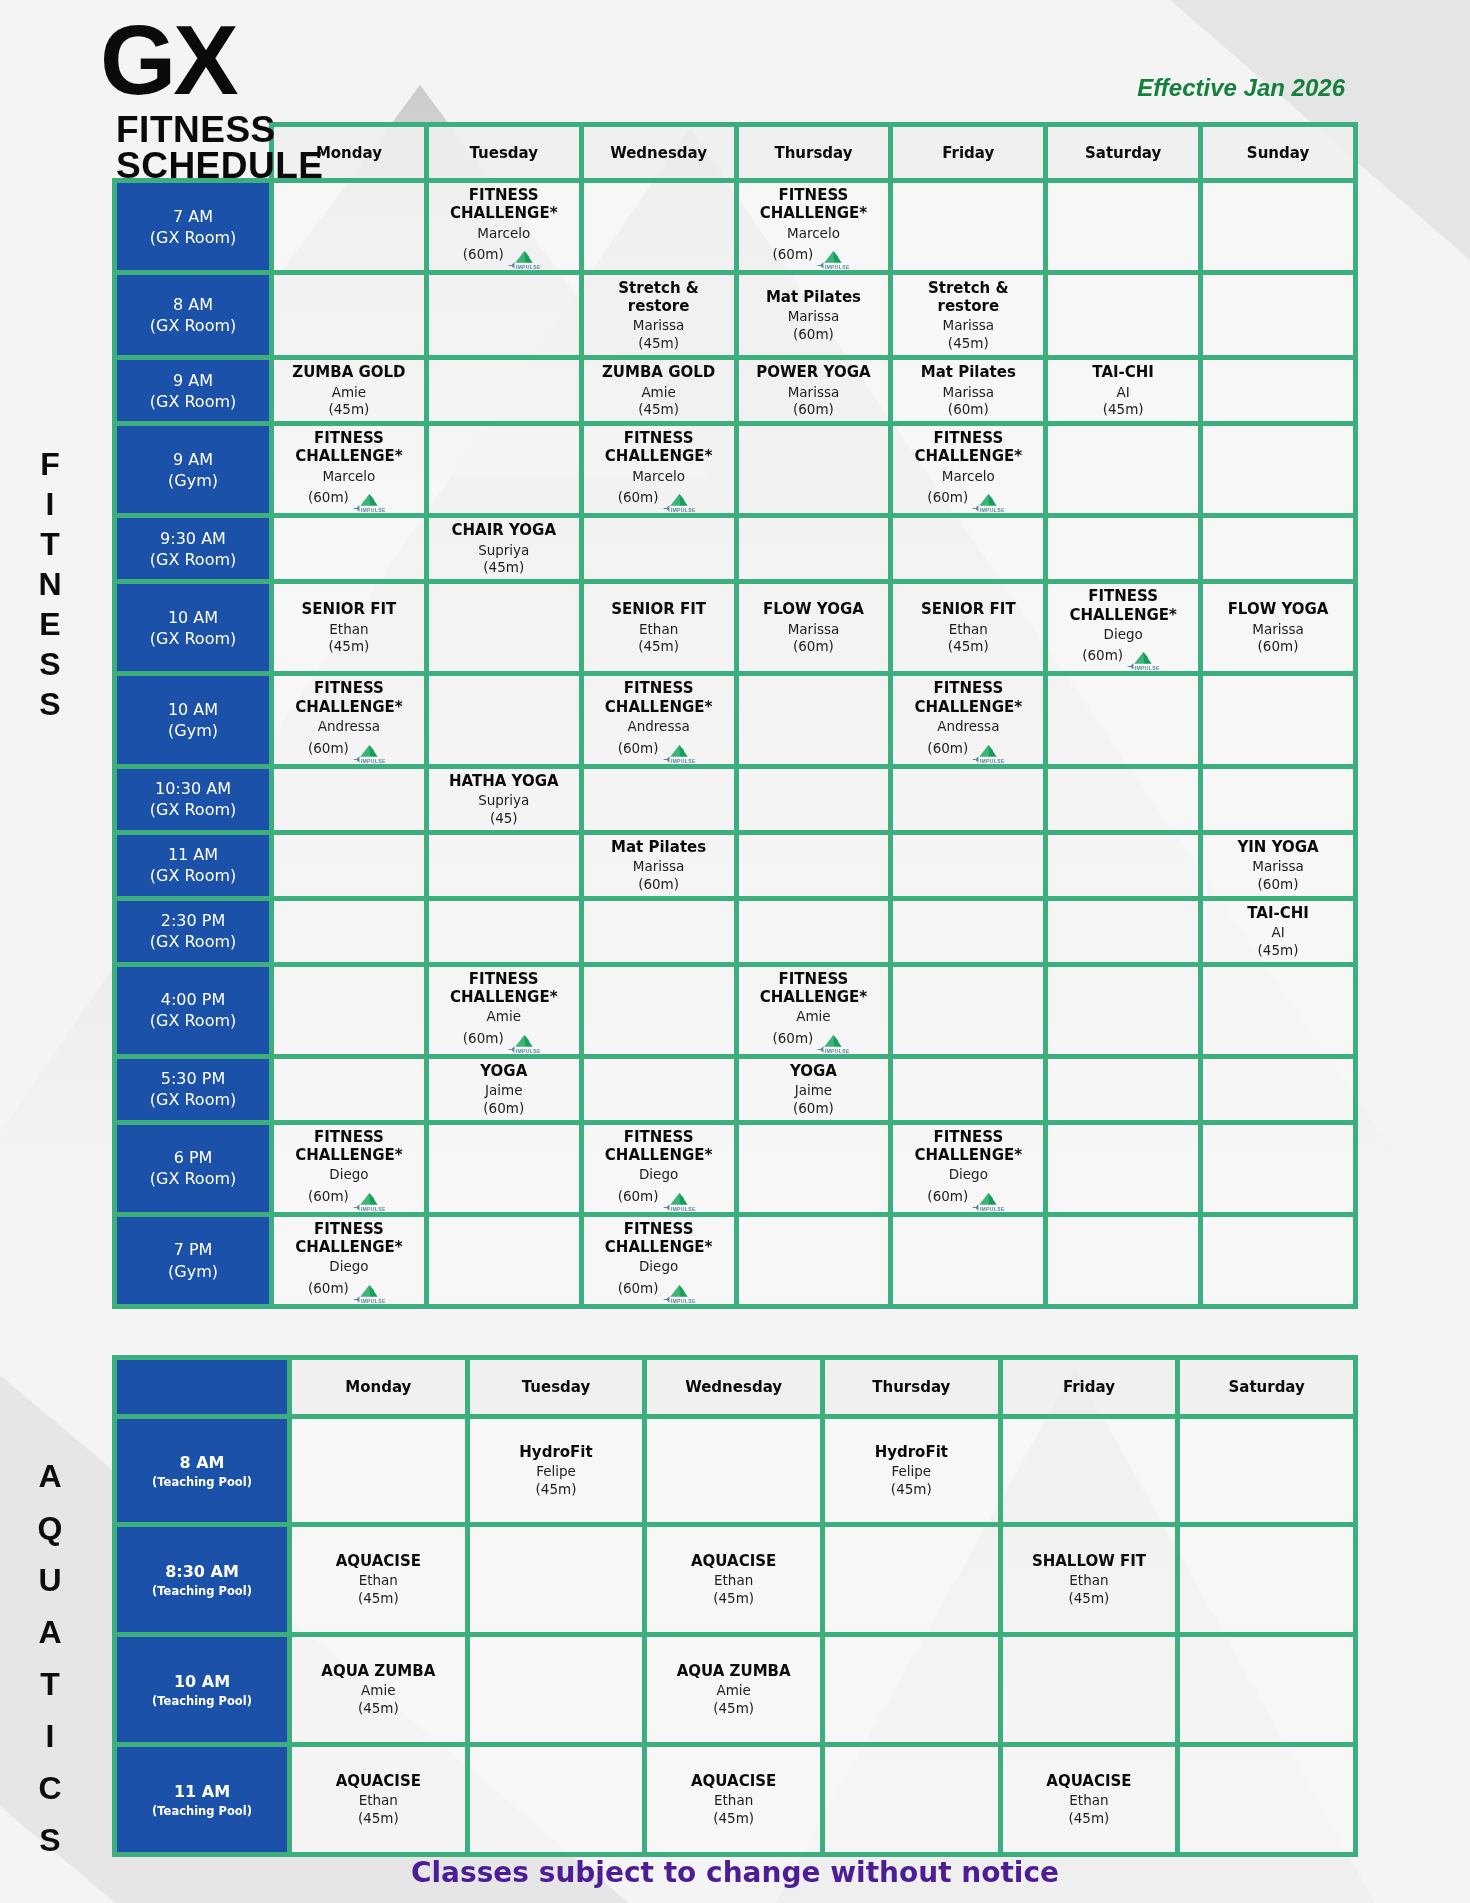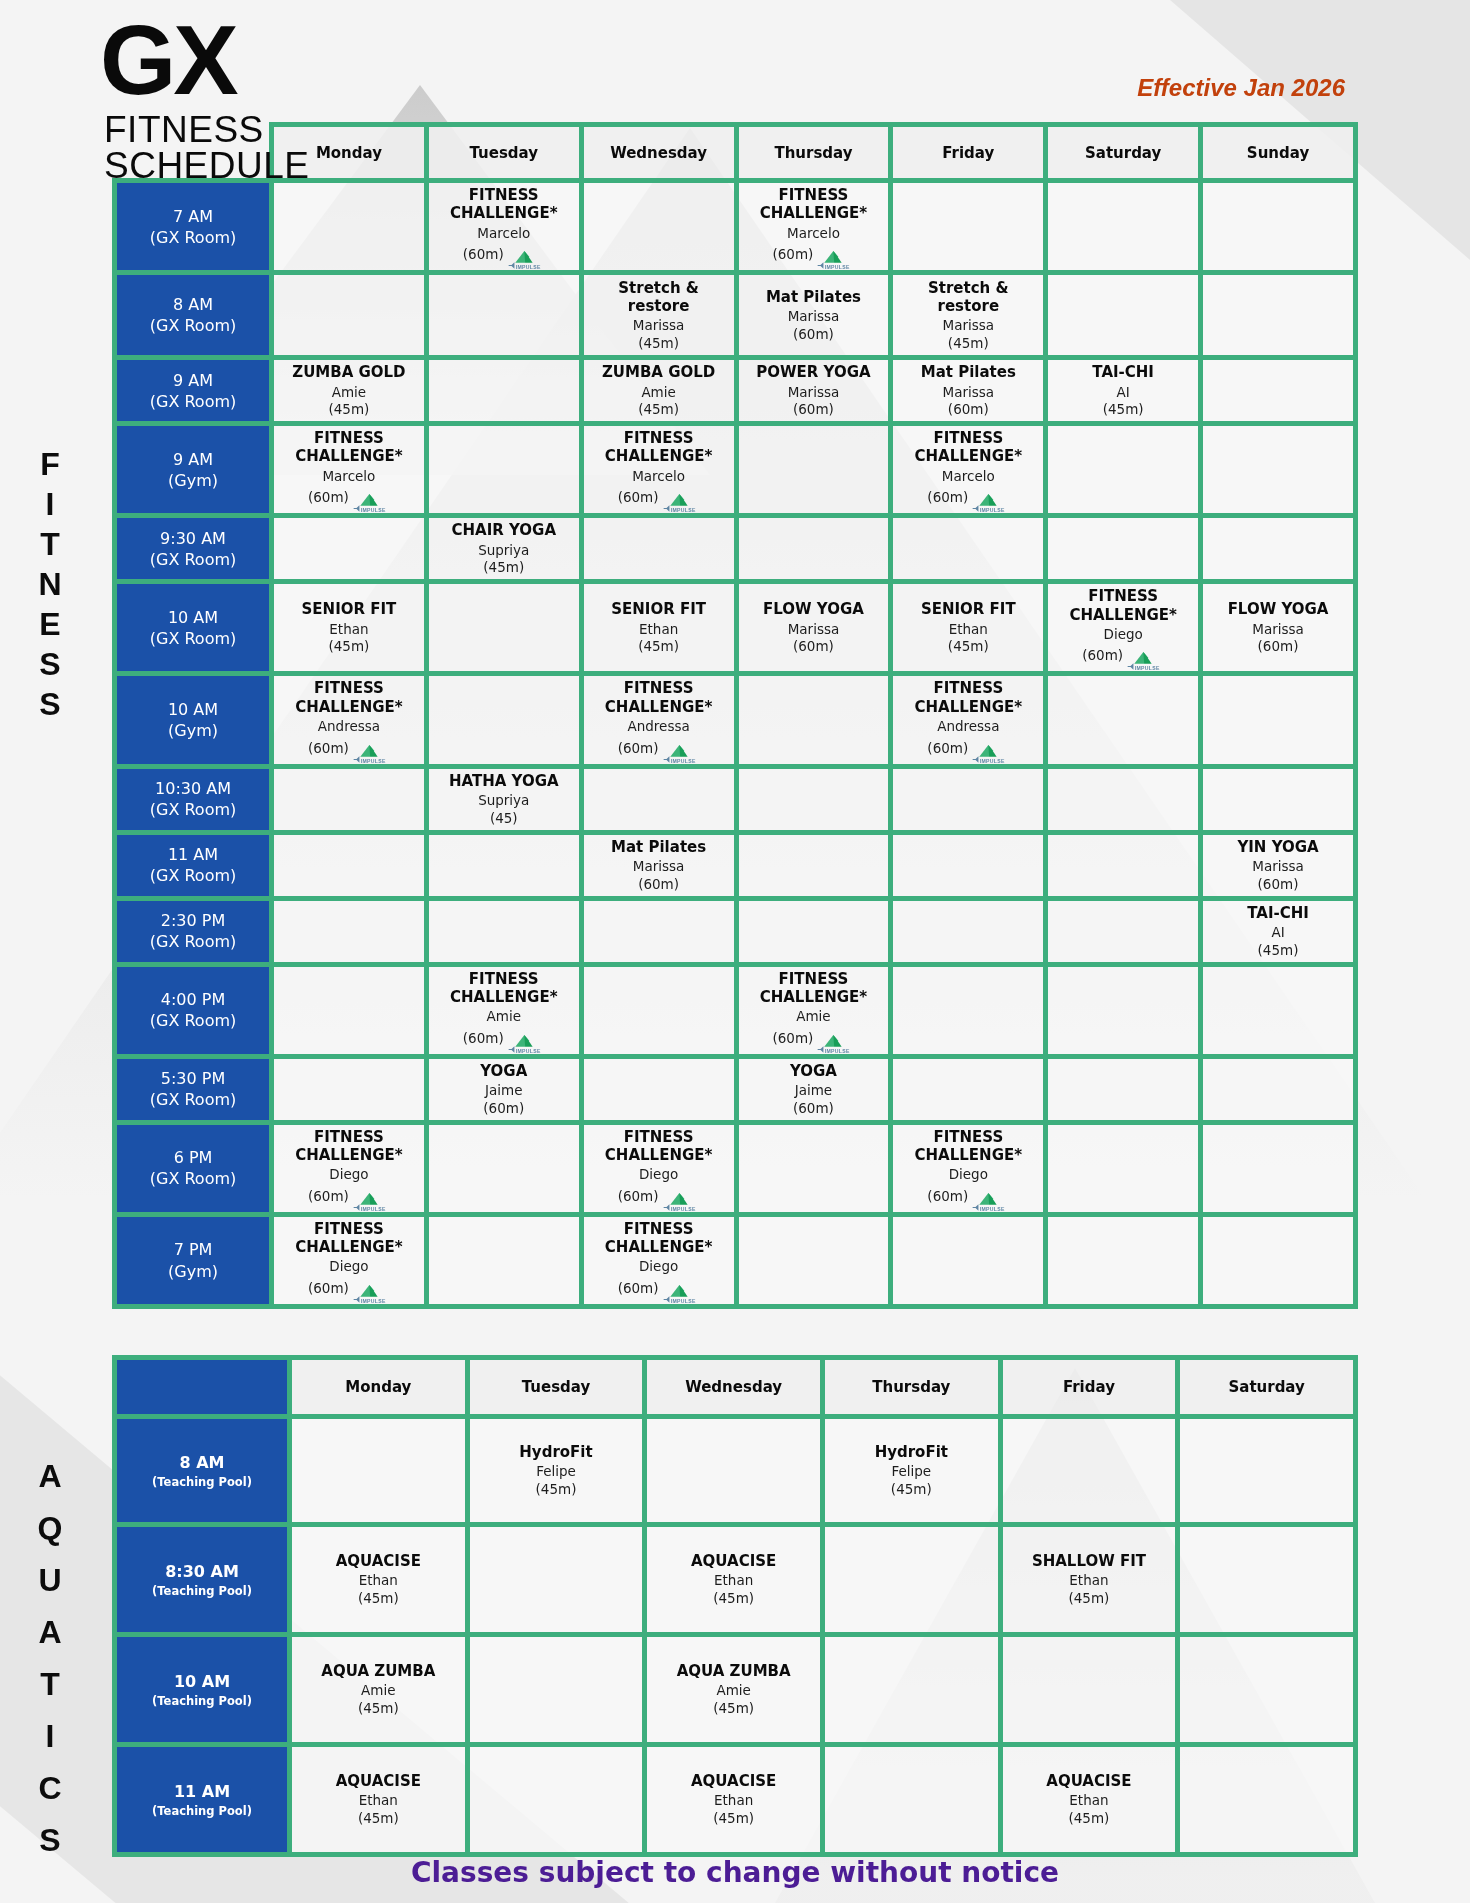--- a/index.html
+++ b/index.html
@@ -28,23 +28,23 @@
     background:linear-gradient(180deg,#c6c6c6 0%,#ededed 95%);
     clip-path:polygon(50% 0,0 100%,100% 100%);opacity:.65;}
   #bg-band-bl{left:-330px;top:1560px;width:980px;height:330px;
     background:rgba(0,0,0,.055);transform:rotate(40deg);}
   #bg-wedge-tr{right:0;top:0;width:300px;height:260px;
     background:rgba(0,0,0,.06);clip-path:polygon(100% 0,0 0,100% 100%);}
 
   
   .brand{position:absolute;left:100px;top:20px;display:flex;align-items:flex-start;z-index:3;flex-direction:column;}
   .gx{font-family:"Liberation Sans",sans-serif;font-weight:700;font-size:98px;line-height:.82;color:#0a0a0a;letter-spacing:-3px;}
-  .brand-text{margin-top:12px;margin-left:4px;font-family:"Liberation Sans",sans-serif;font-weight:400;font-size:37px;line-height:.95;color:#0a0a0a;letter-spacing:.5px;}
+  .brand-text{margin-top:12px;margin-left:16px;font-family:"Liberation Sans",sans-serif;font-weight:700;font-size:37px;line-height:.95;color:#0a0a0a;letter-spacing:.5px;}
   .effective{position:absolute;right:125px;top:74px;z-index:3;
-    font-family:"Liberation Sans",sans-serif;font-style:italic;font-weight:700;font-size:24px;color:#c2410c;text-align:center;}
+    font-family:"Liberation Sans",sans-serif;font-style:italic;font-weight:700;font-size:24px;color:#15803d;text-align:center;}
 
   
   .vlabel{position:absolute;left:24px;width:52px;display:flex;flex-direction:column;align-items:center;z-index:3;
     font-family:"Liberation Sans",sans-serif;font-weight:700;font-size:32px;color:var(--ink);}
   #vlabel-fitness{top:446px;gap:3px;}
   #vlabel-aquatics{top:1458px;gap:15px;}
 
   
   table.sched{position:absolute;left:112px;border-collapse:collapse;table-layout:fixed;width:1246px;z-index:2;}
   #fitness-table{top:122px;}

